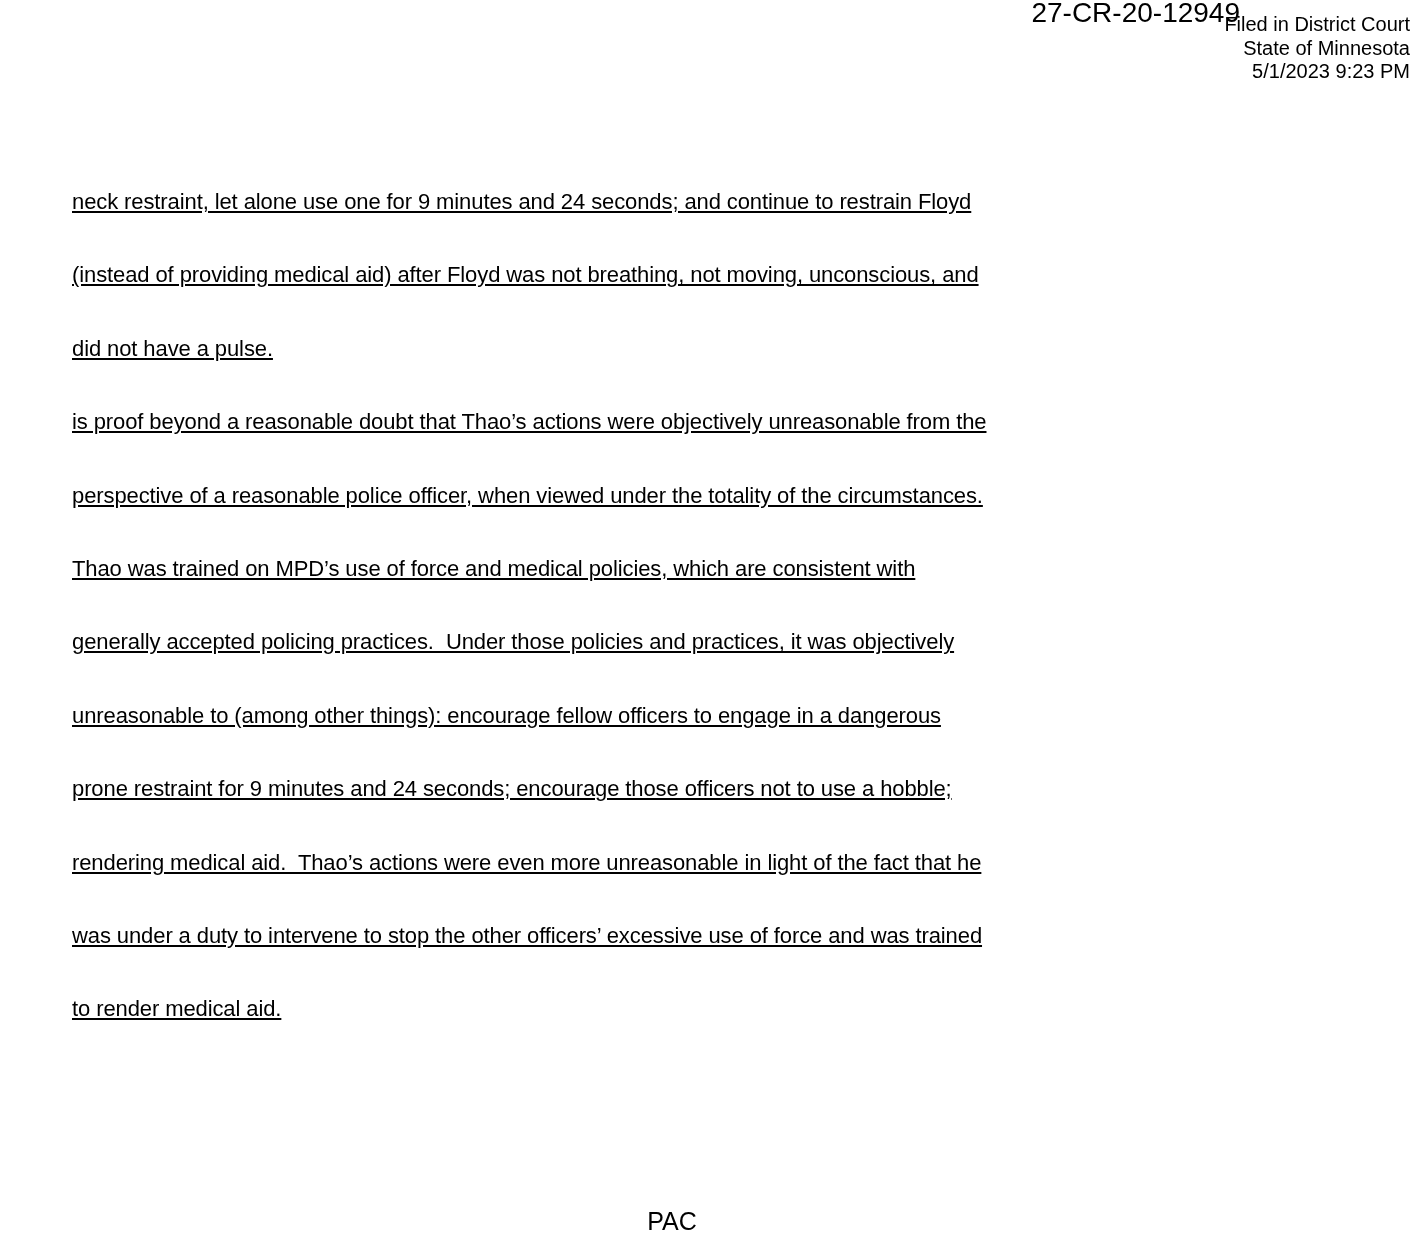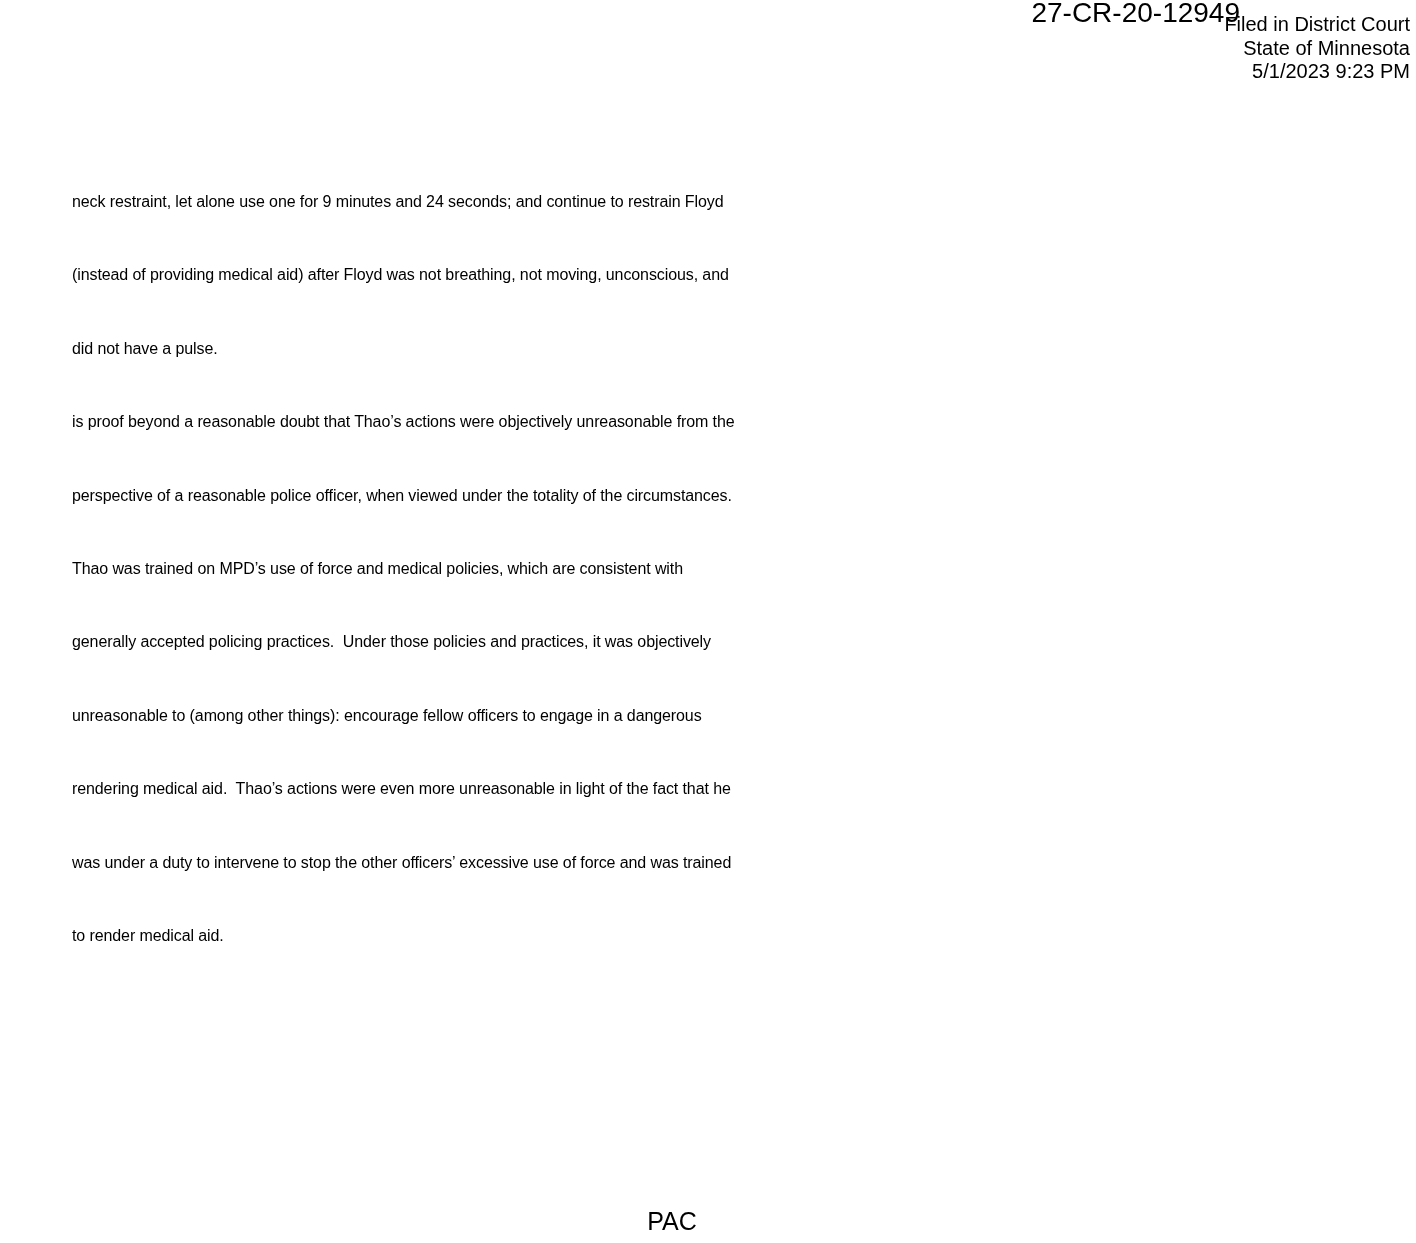--- a/index.html
+++ b/index.html
@@ -39,23 +39,24 @@
   }
   .doc-body {
     position: absolute;
     top: 165px;
     left: 72px;
     width: 1180px;
   }
   .doc-line {
     height: 73.4px;
     line-height: 73.4px;
-    font-size: 16px;
+    font-size: 22px;
     white-space: pre;
     letter-spacing: -0.1px;
+    text-decoration: underline;
   }
   .doc-line.indent {
     padding-left: 84px;
   }
   .page-footer {
     position: absolute;
     top: 1203px;
     left: 88px;
     width: 1168px;
     text-align: center;
@@ -79,20 +80,21 @@
 
   <div class="doc-body">
     <div class="doc-line">neck restraint, let alone use one for 9 minutes and 24 seconds; and continue to restrain Floyd</div>
     <div class="doc-line">(instead of providing medical aid) after Floyd was not breathing, not moving, unconscious, and</div>
     <div class="doc-line">did not have a pulse.</div>
     <div class="doc-line">is proof beyond a reasonable doubt that Thao’s actions were objectively unreasonable from the</div>
     <div class="doc-line">perspective of a reasonable police officer, when viewed under the totality of the circumstances.</div>
     <div class="doc-line">Thao was trained on MPD’s use of force and medical policies, which are consistent with</div>
     <div class="doc-line">generally accepted policing practices.  Under those policies and practices, it was objectively</div>
     <div class="doc-line">unreasonable to (among other things): encourage fellow officers to engage in a dangerous</div>
+    <div class="doc-line">prone restraint for 9 minutes and 24 seconds; encourage those officers not to use a hobble;</div>
     <div class="doc-line">rendering medical aid.  Thao’s actions were even more unreasonable in light of the fact that he</div>
     <div class="doc-line">was under a duty to intervene to stop the other officers’ excessive use of force and was trained</div>
     <div class="doc-line">to render medical aid.</div>
   </div>
 
   <div class="page-footer">PAC</div>
 
 </div>
 
 </body></html>

